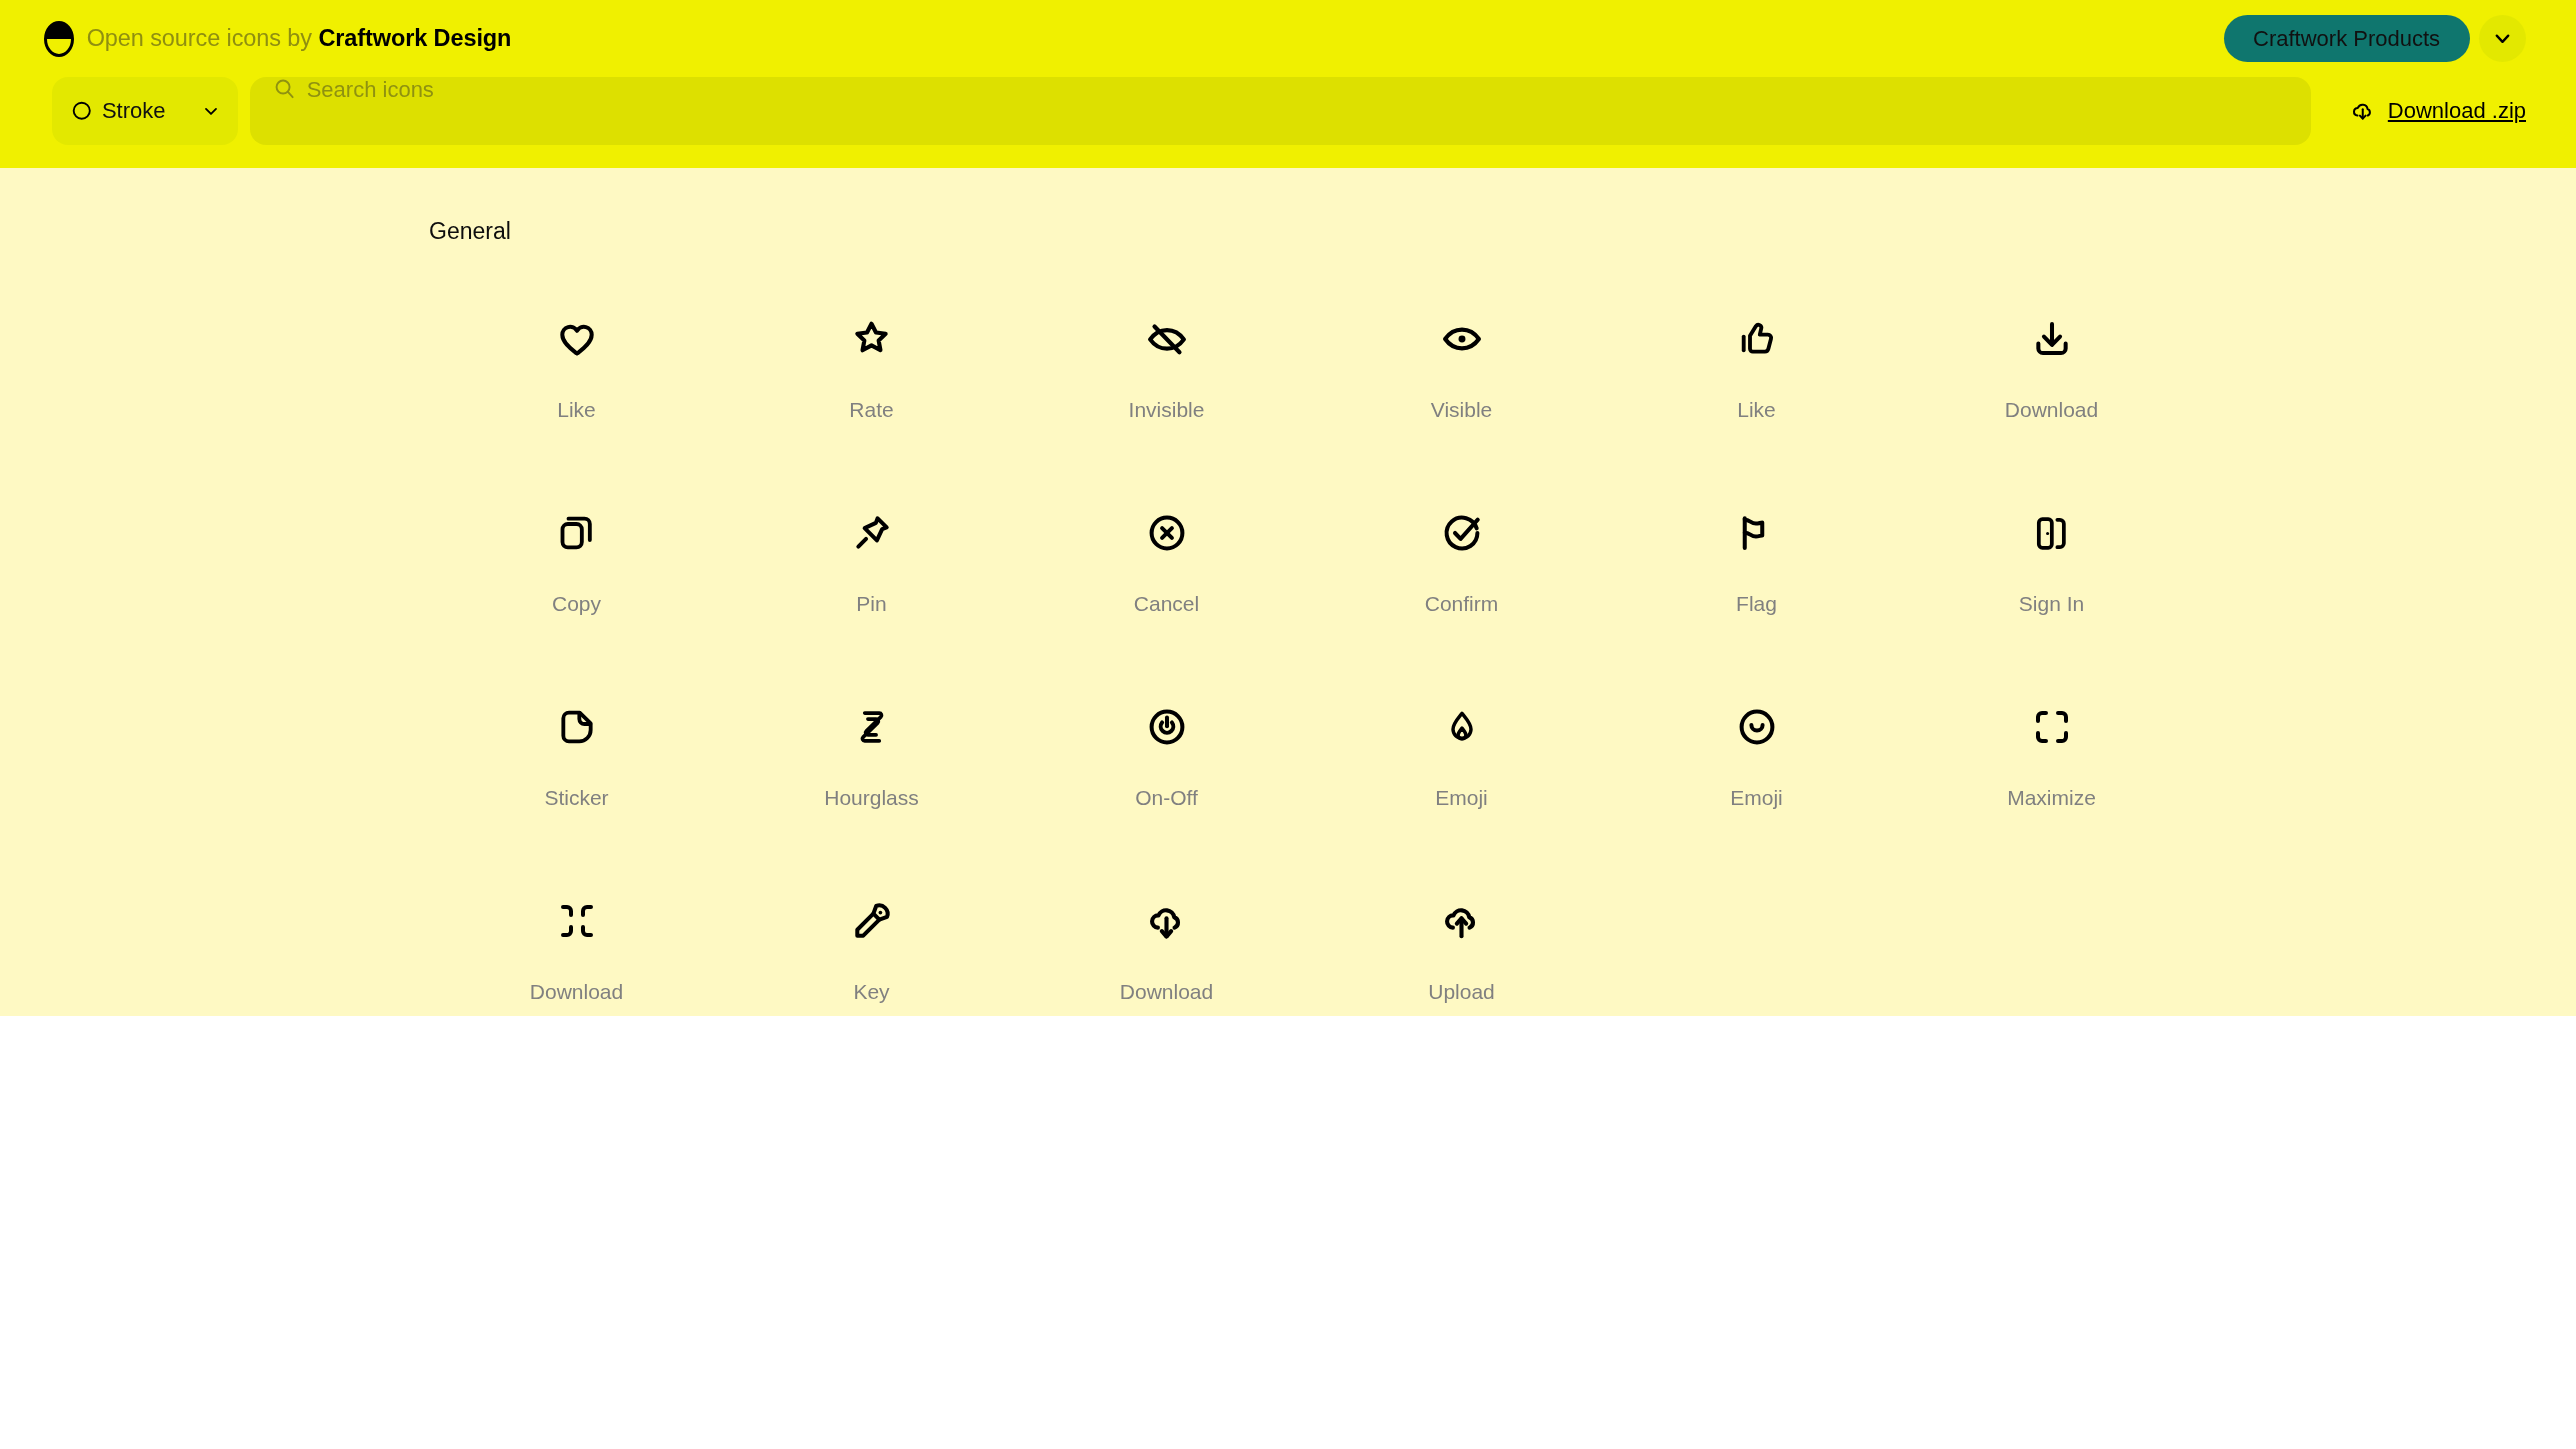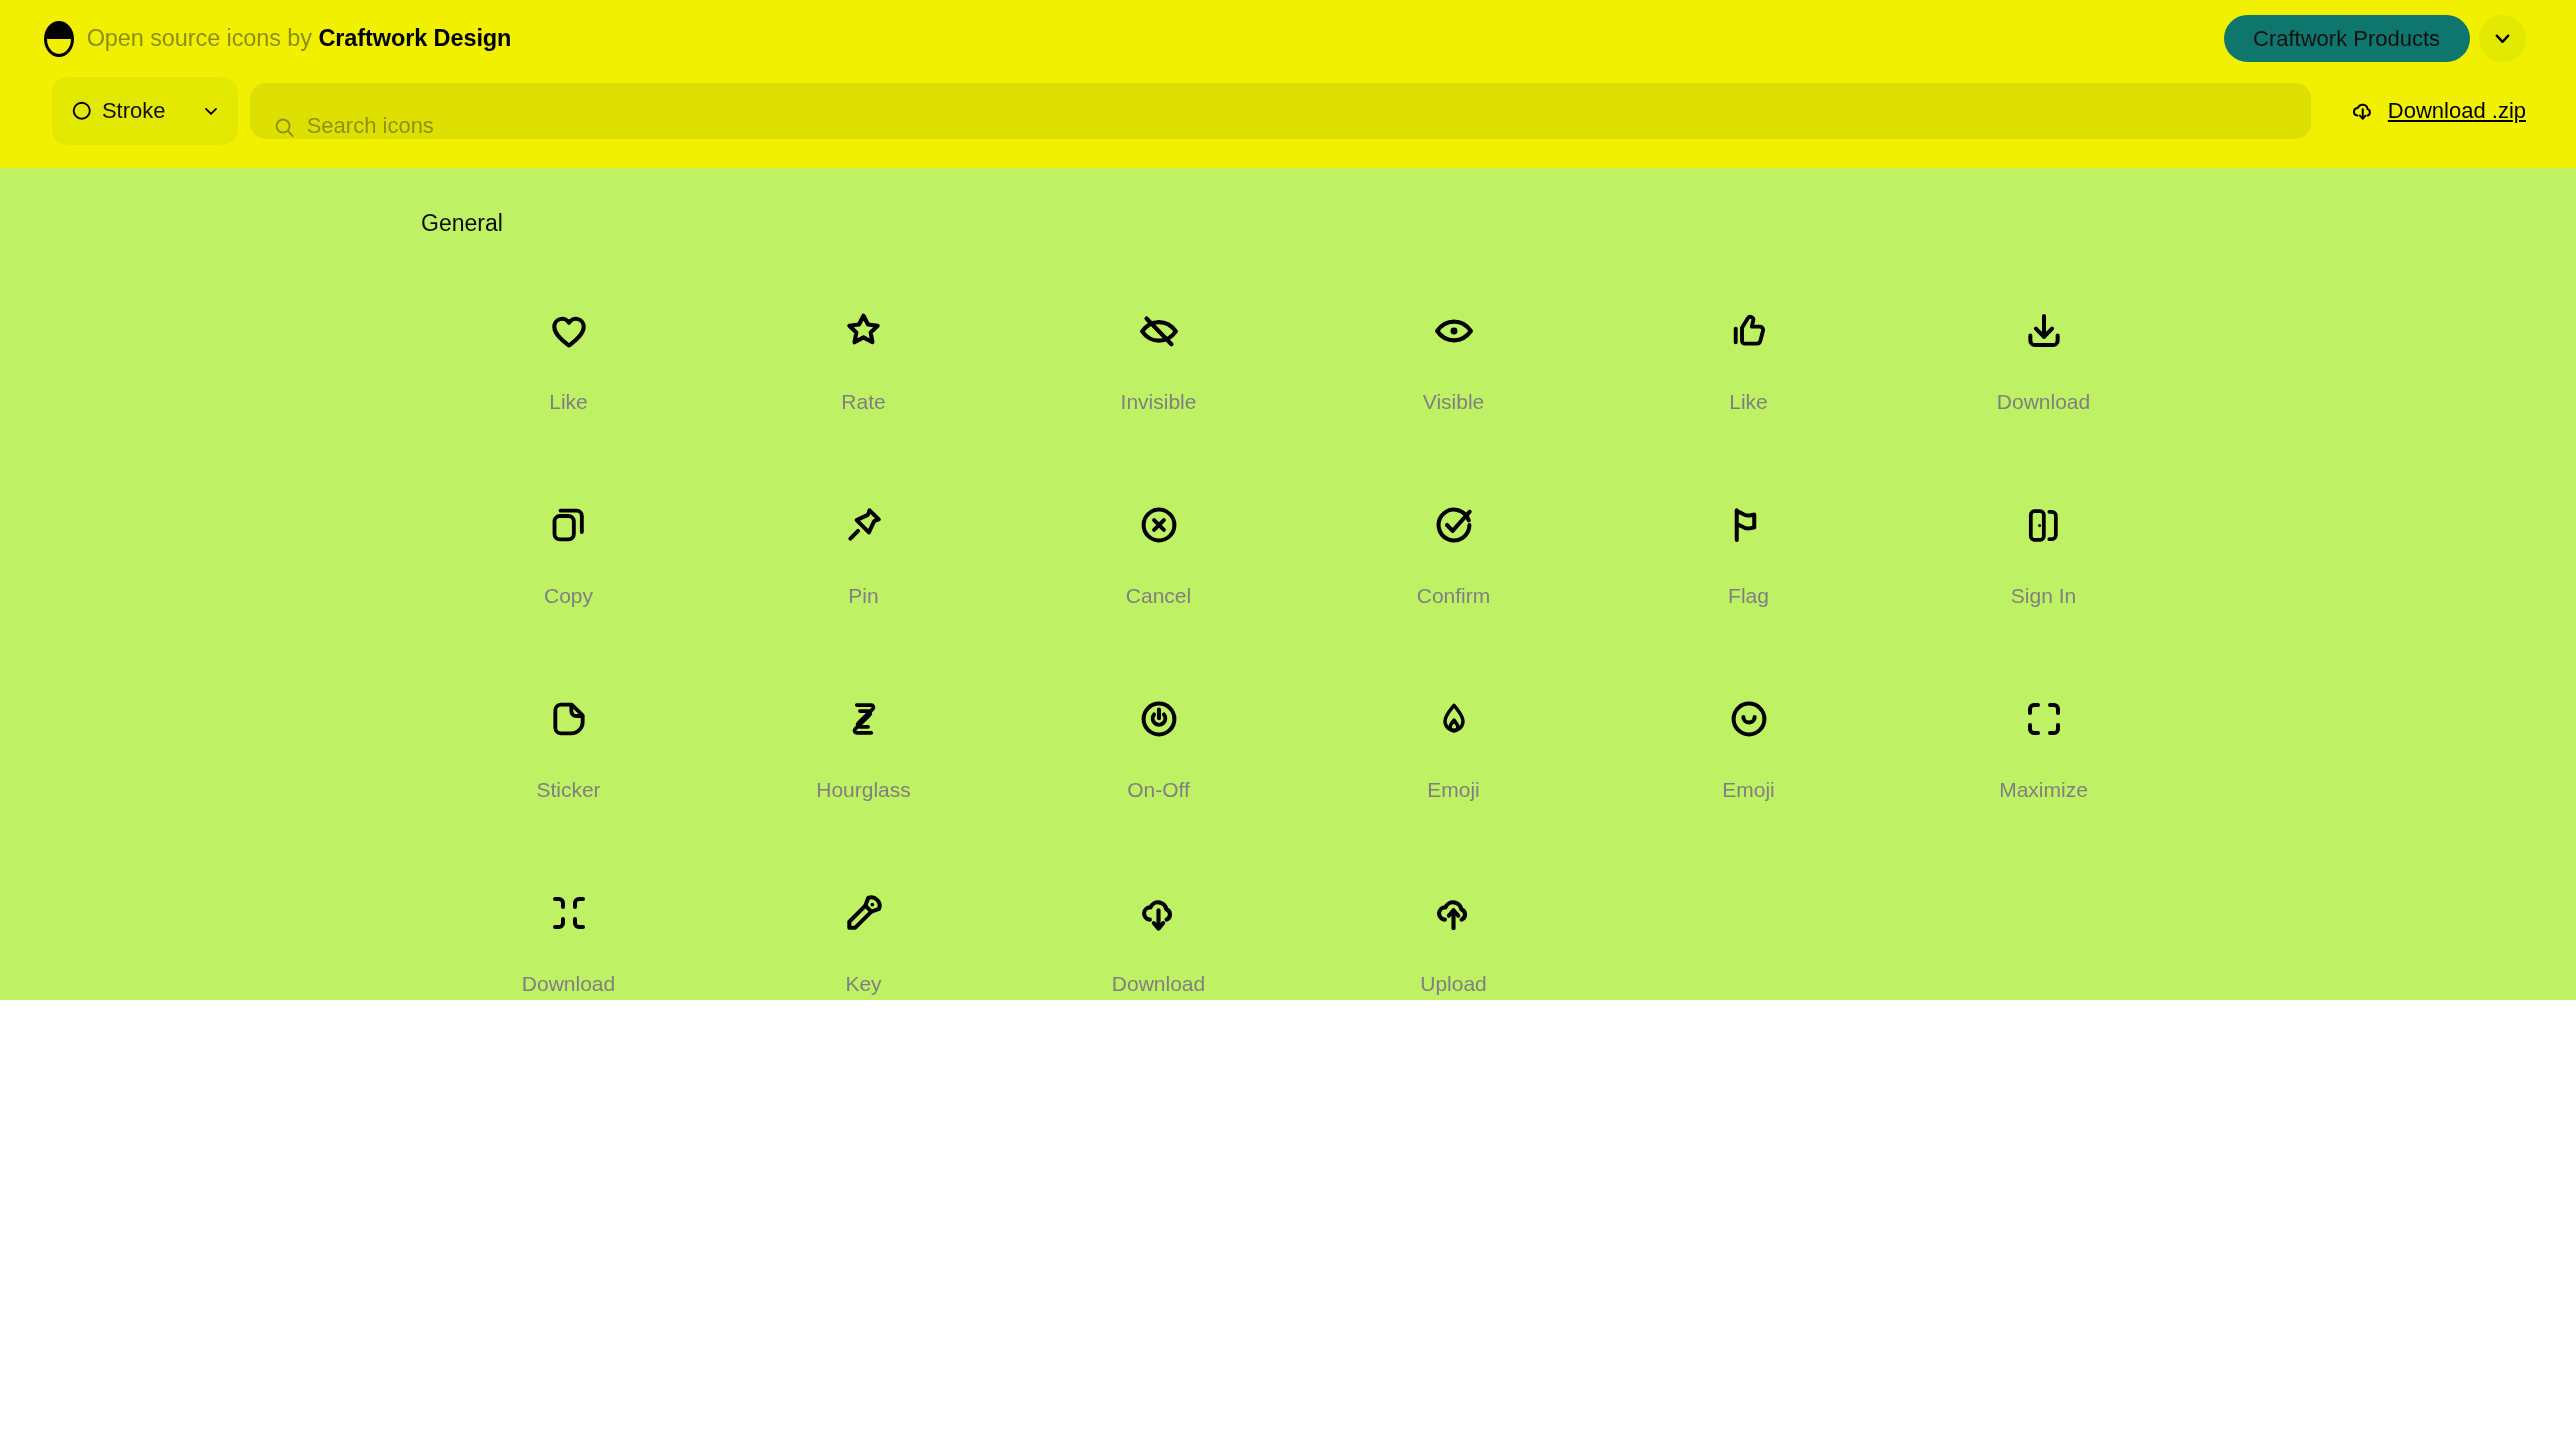--- a/index.html
+++ b/index.html
@@ -81,25 +81,25 @@
     align-items: center;
     justify-content: space-between;
     padding: 0 17.4px 0 19px;
     cursor: pointer;
   }
   .stroke-left { display: flex; align-items: center; gap: 9.4px; }
   .stroke-label { font-size: 22px; color: #111; }
 
   .search-field {
     flex: 1;
-    height: 56px;
+    height: 68px;
     background: #dde000;
     border-radius: 16px;
     display: flex;
-    align-items: flex-end;
+    align-items: flex-start;
     gap: 10.7px;
     padding: 0 23px;
     cursor: text;
   }
   .search-placeholder {
     font-size: 22px;
     color: #8f9210;
   }
 
   .download-zip {
@@ -107,21 +107,21 @@
     align-items: center;
     gap: 12px;
     padding-left: 27px;
     cursor: pointer;
     white-space: nowrap;
     text-decoration: underline;
   }
   .download-zip-label { font-size: 22px; color: #000; }
 
   
-  .main { padding: 4px; background: #bef264; }
+  .main { padding: 12px; background: #fef9c3; }
   .section-title {
     font-size: 23px;
     color: #0d0d0d;
     padding: 38px 0 0 417px;
   }
   .icon-grid {
     display: grid;
     grid-template-columns: repeat(6, 295px);
     padding: 62px 0 0 417px;
     row-gap: 79px;

